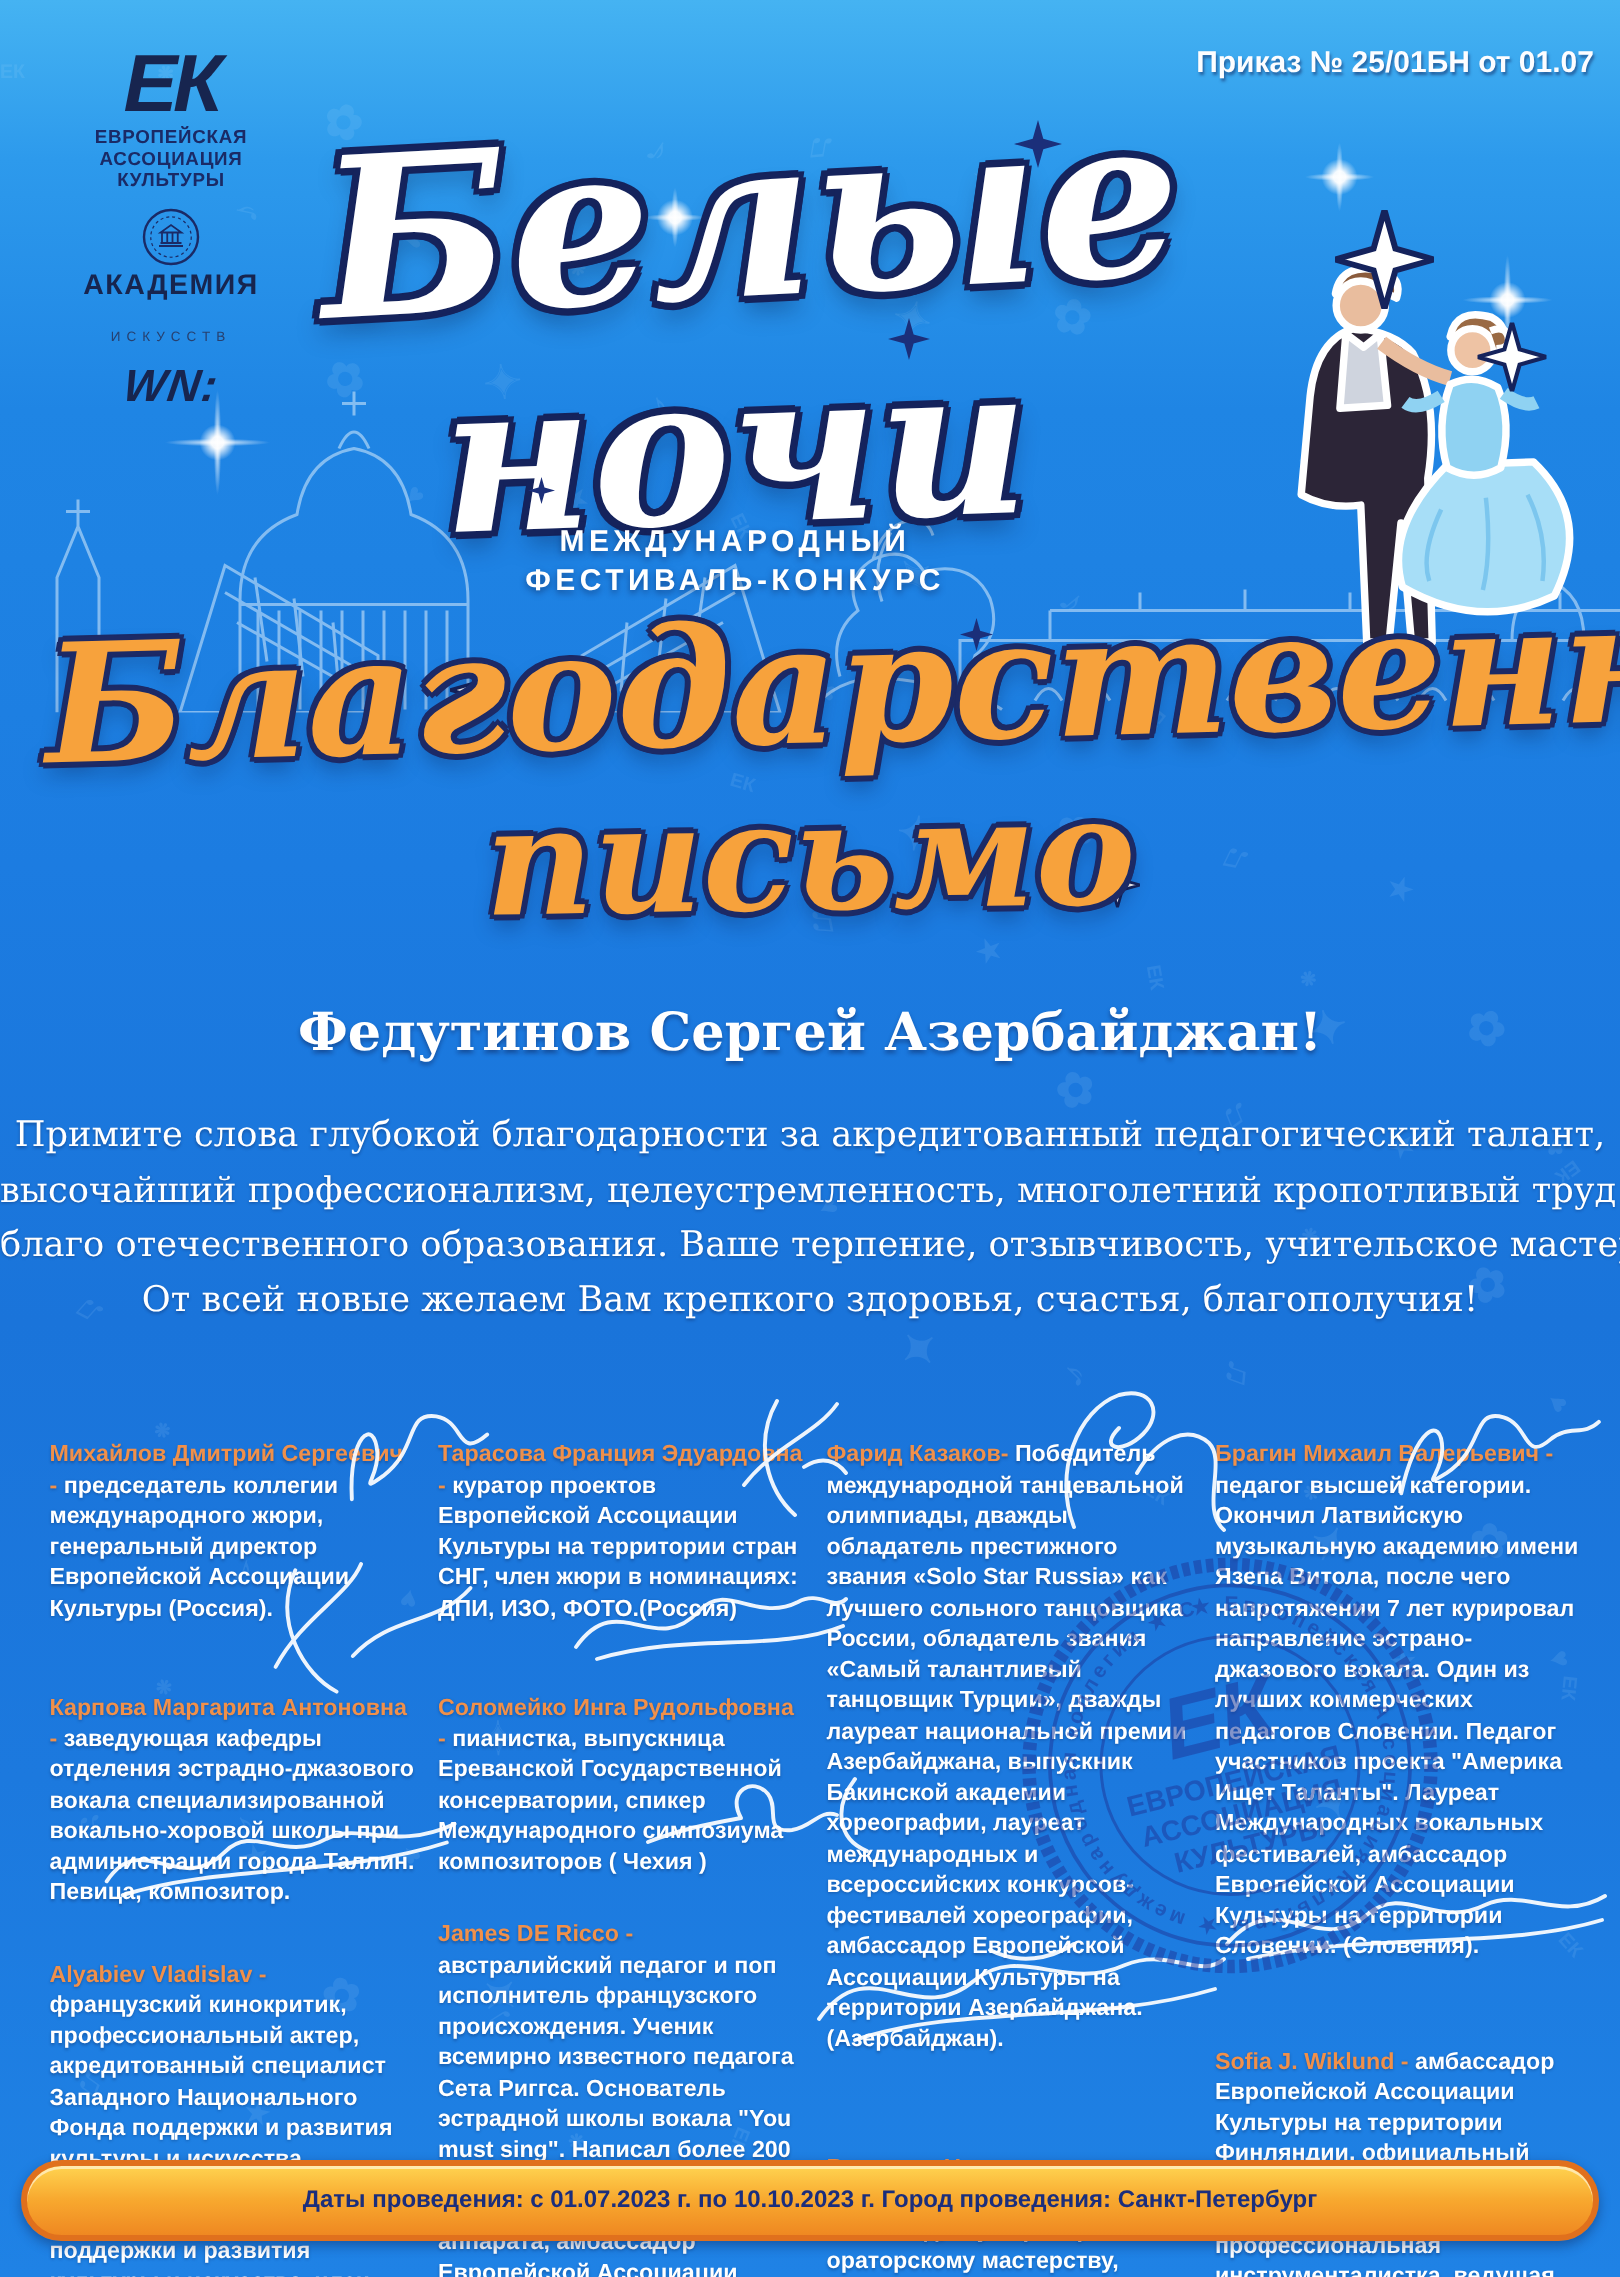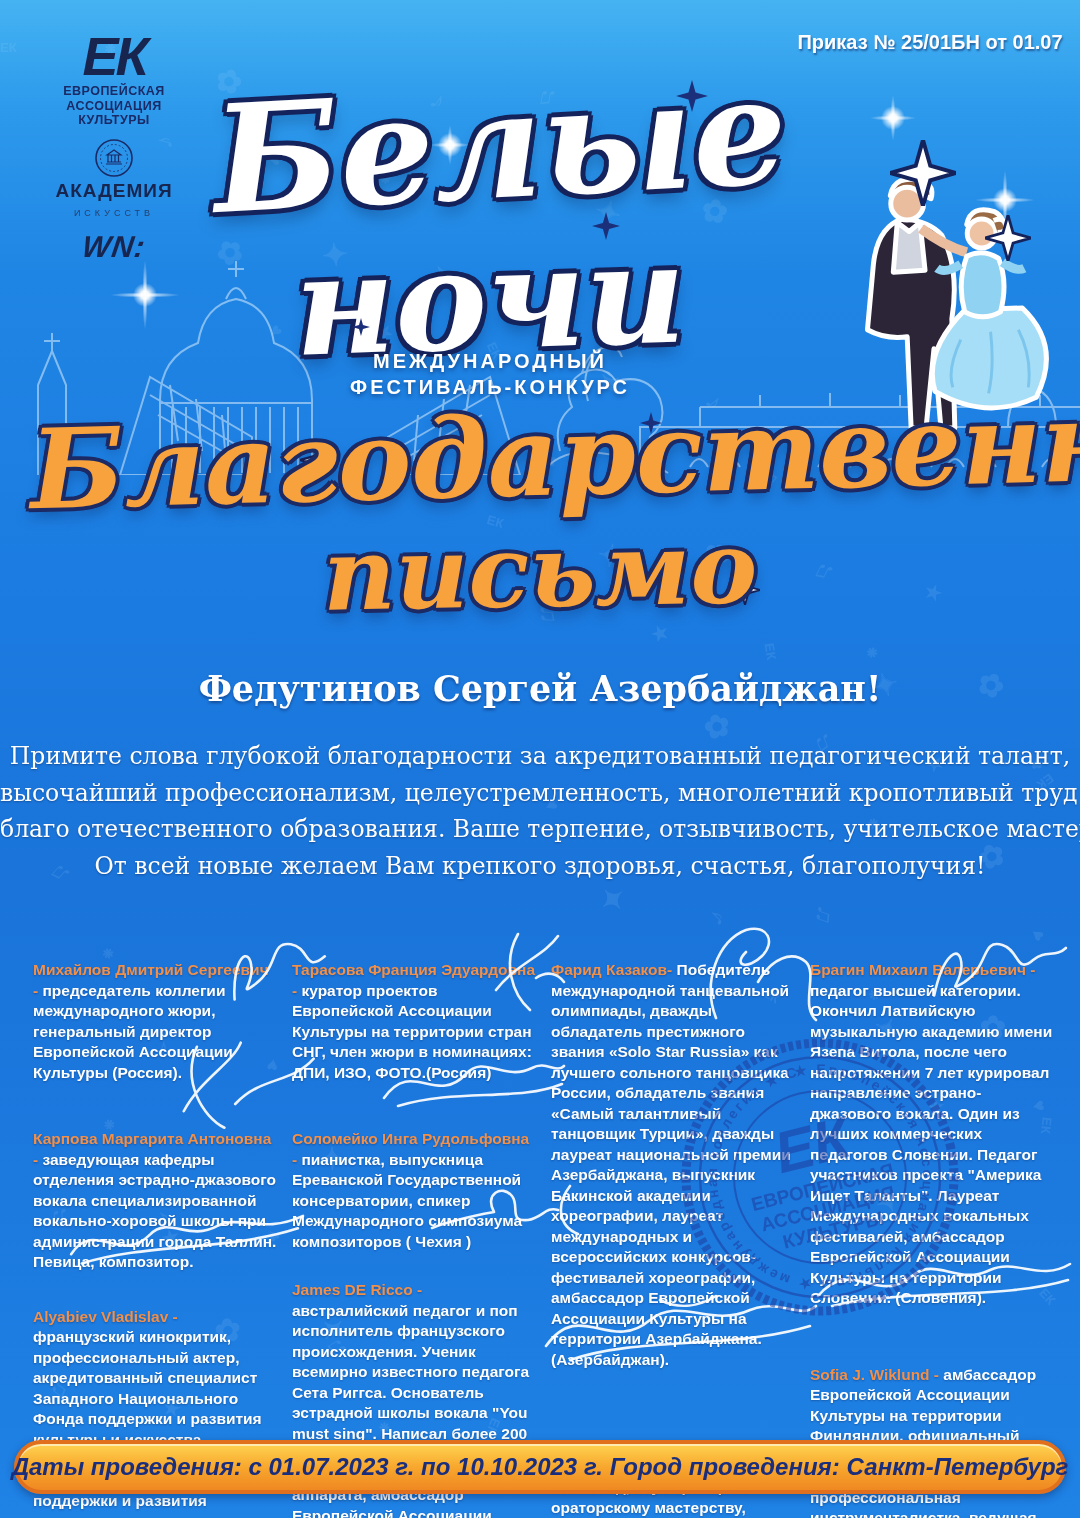--- a/index.html
+++ b/index.html
@@ -26,21 +26,21 @@
     color:#15316e;font-size:21px;font-weight:bold;letter-spacing:1.5px;}
   .hdr-order{position:absolute;left:795px;top:31px;width:270px;text-align:center;z-index:4;
     color:#fdfdff;font-size:20px;font-weight:bold;text-shadow:1px 2px 2px rgba(18,39,94,.55);}
 
   
   .logos{position:absolute;left:24px;top:30px;width:180px;z-index:4;color:#17254f;text-align:center;}
   .ek-mono{font-size:54px;font-weight:900;letter-spacing:-3px;line-height:52px;font-style:italic;}
   .ek-lines{margin-top:2px;font-size:12.5px;font-weight:bold;line-height:14.5px;letter-spacing:.5px;color:#1a2a66;}
   .emblem{margin:10px auto 2px auto;width:40px;height:40px;}
   .acad-t{font-size:19px;font-weight:900;letter-spacing:1px;color:#17254f;}
-  .acad-s{font-size:9px;letter-spacing:4px;margin-top:6px;color:#27406f;}
+  .acad-s{font-size:9px;letter-spacing:4px;margin-top:17px;color:#27406f;}
   .wn{margin-top:12px;font-size:30px;font-weight:900;font-style:italic;letter-spacing:1px;color:#17254f;transform:skewX(-8deg);}
 
   
   .script{font-family:"DejaVu Serif",serif;font-style:italic;font-weight:bold;white-space:nowrap;}
   .t-white{color:#ffffff;
     text-shadow:-4px -4px 0 #15235c,4px -4px 0 #15235c,-4px 4px 0 #15235c,4px 4px 0 #15235c,
       0 -5px 0 #15235c,0 5px 0 #15235c,-5px 0 0 #15235c,5px 0 0 #15235c,0 10px 16px rgba(6,20,60,.35);}
   .t-orange{color:#f7a23c;
     text-shadow:-3px -3px 0 #1c2a66,3px -3px 0 #1c2a66,-3px 3px 0 #1c2a66,3px 3px 0 #1c2a66,
       0 -4px 0 #1c2a66,0 4px 0 #1c2a66,-4px 0 0 #1c2a66,4px 0 0 #1c2a66,0 8px 14px rgba(6,20,60,.35);}
@@ -81,21 +81,21 @@
   .star svg{display:block;}
   .star-w path{fill:#ffffff;stroke:#15235c;stroke-width:6;}
   .star-n path{fill:#1b2f7a;stroke:none;}
 
   
   .footer-bar{position:absolute;left:14px;top:1440px;width:1052px;height:54px;z-index:9;
     border-radius:28px;border:4px solid #e0701d;box-sizing:border-box;
     background:linear-gradient(180deg,#ffd350 0%,#f8a92f 48%,#ef8821 100%);
     box-shadow:inset 0 2px 0 rgba(255,255,255,.55),0 3px 8px rgba(10,25,70,.4);}
   .footer-text{width:100%;height:100%;display:flex;align-items:center;justify-content:center;
-    color:#1b2e7c;font-size:24px;font-weight:bold;white-space:nowrap;font-style:italic;}
+    color:#1b2e7c;font-size:16px;font-weight:bold;white-space:nowrap;}
 </style>
 </head>
 <body>
 
 <div id="page">
 
   <div id="pattern">
       <span class="pat" style="left: 0px; top: 40px; font-size: 13px; transform: rotate(0deg);">ЕК</span>
       <span class="pat" style="left: 270px; top: 320px; font-size: 19px; transform: rotate(47deg);">♥</span>
       <span class="pat" style="left: 540px; top: 600px; font-size: 25px; transform: rotate(94deg);">♫</span>

